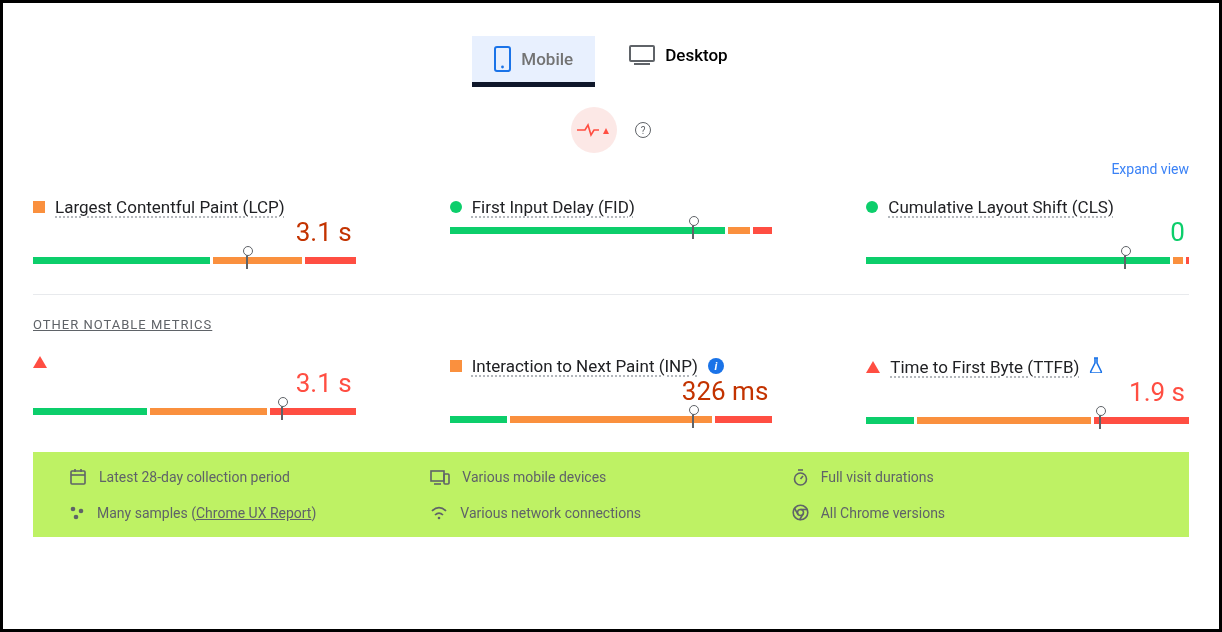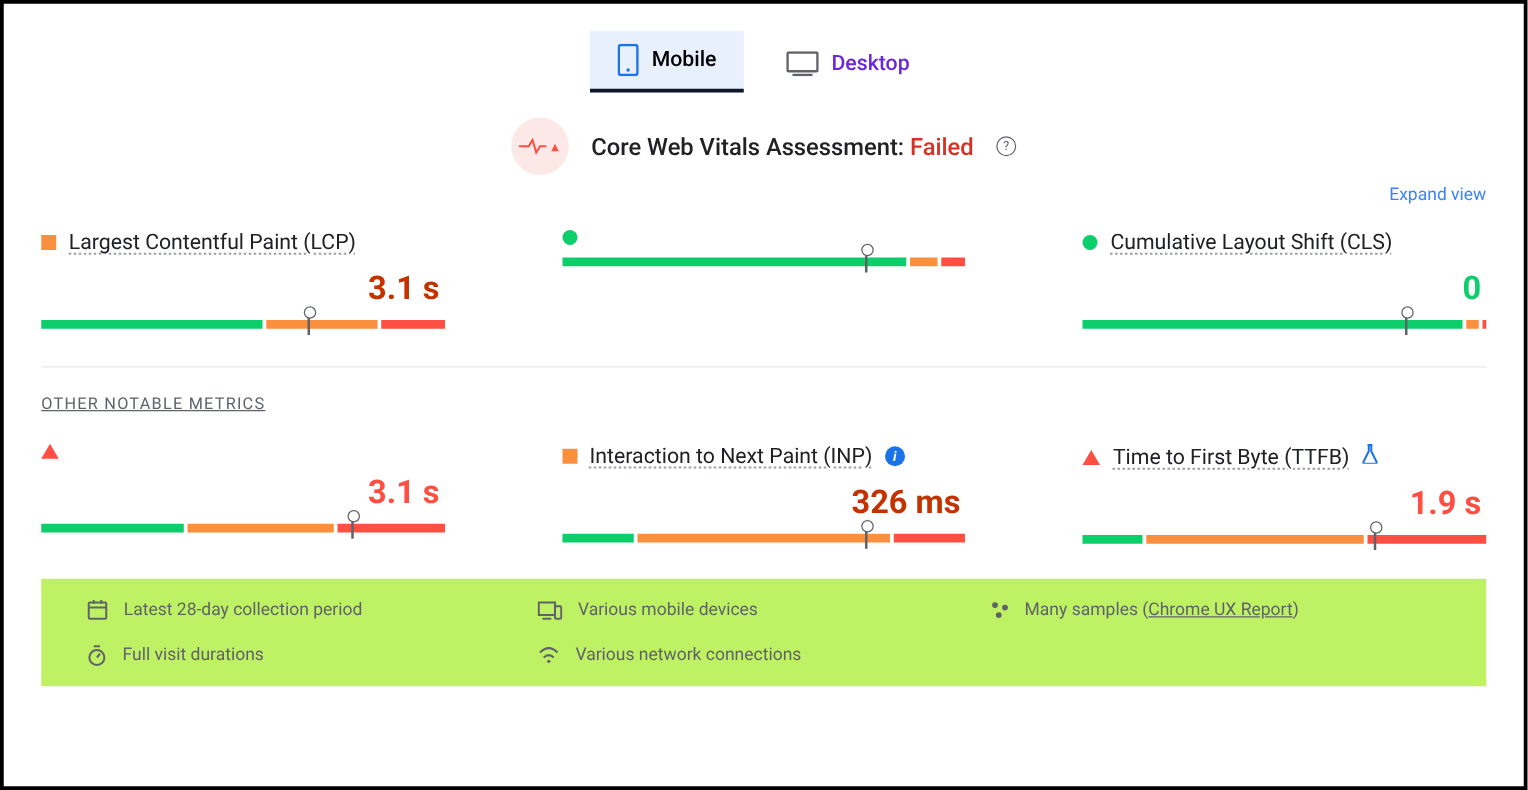--- a/index.html
+++ b/index.html
@@ -28,24 +28,25 @@
     align-items: center;
     gap: 10px;
     padding: 10px 22px;
     font-size: 17px;
     font-weight: 500;
     cursor: pointer;
     border-bottom: 3px solid transparent;
   }
   .tab.active {
     background: #e8f0fe;
-    color: #000000;
-    border-bottom: 3px solid #0f172a;
-  }
-  .tab:not(.active) { color: #6d28d9; align-items: flex-end; }
+    color: #737373;
+    border-bottom: 5px solid #0f172a;
+    margin-top: 11px;
+  }
+  .tab:not(.active) { color: #000000; }
   .assess-row {
     display: flex;
     align-items: center;
     justify-content: center;
     gap: 18px;
     margin-top: 20px;
   }
   .pulse {
     width: 46px; height: 46px;
     border-radius: 50%;
@@ -104,22 +105,22 @@
     cursor: pointer;
   }
   .flask {
     color: #1a73e8; font-size: 18px; cursor: pointer;
     text-decoration: underline dotted #9aa0a6;
     text-underline-offset: 4px;
   }
   .metric-val {
     text-align: right;
     font-size: 26px;
-    font-weight: 700;
-    margin-top: 12px;
+    font-weight: 400;
+    margin-top: 0;
     padding-right: 4px;
   }
   .val-orange { color: #c33300; }
   .val-green  { color: #0cce6b; }
   .val-red    { color: #ff4e42; }
   .bar {
     position: relative;
     height: 7px;
     display: flex;
     gap: 3px;
@@ -189,24 +190,20 @@
   </div>
 
   <div class="assess-row">
     <div class="pulse">
       <svg width="34" height="14" viewBox="0 0 34 14">
           <path d="M0 7 H8 L11 2 L14 12 L17 7 H22" stroke="#ff4e42" stroke-width="1.6" fill="none"></path>
           <path d="M26 11 L29 5 L32 11 Z" fill="#ff4e42"></path>
           <circle cx="34" cy="7" r="0"></circle>
         </svg>
     </div>
-    <div class="assess-text">
-      <span>Core Web Vitals Assessment:</span>
-      <span class="assess-status">Failed</span>
-    </div>
     <span class="help-circ">?</span>
   </div>
 
   <div class="expand">Expand view</div>
 
   <div class="metrics-grid">
 
     <div class="metric">
       <div class="metric-head">
         <span class="status-sq sq-orange"></span>
@@ -217,20 +214,21 @@
         <div class="seg g" style="flex:56"></div>
           <div class="seg o" style="flex:28"></div>
           <div class="seg r" style="flex:16"></div>
         <div class="marker" style="left:66%"></div>
       </div>
     </div>
 
     <div class="metric">
       <div class="metric-head">
         <span class="status-circ circ-green"></span>
+        <span class="metric-name">First Input Delay (FID)</span>
       </div>
       <div class="bar">
         <div class="seg g" style="flex:87"></div>
           <div class="seg o" style="flex:7"></div>
           <div class="seg r" style="flex:6"></div>
         <div class="marker" style="left:75%"></div>
       </div>
     </div>
 
     <div class="metric">
@@ -313,40 +311,50 @@
     </div>
     <div class="finfo">
       <svg width="20" height="16" viewBox="0 0 20 16" fill="none" stroke="#5f6368" stroke-width="1.6">
           <rect x="1" y="2" width="13" height="10"></rect>
           <line x1="4" y1="15" x2="11" y2="15"></line>
           <rect x="14" y="5" width="5" height="10" rx="1"></rect>
         </svg>
       <span>Various mobile devices</span>
     </div>
     <div class="finfo">
+      <svg width="17" height="18" viewBox="0 0 17 18" fill="none" stroke="#5f6368" stroke-width="1.6">
+          <circle cx="8.5" cy="11" r="6"></circle>
+          <line x1="8.5" y1="11" x2="11" y2="8"></line>
+          <line x1="6" y1="2" x2="11" y2="2"></line>
+        </svg>
+      <span>Full visit durations</span>
+    </div>
+    <div class="finfo">
       <svg width="16" height="16" viewBox="0 0 16 16" fill="#5f6368">
           <circle cx="4" cy="4" r="2.3"></circle>
           <circle cx="12" cy="6" r="2.3"></circle>
           <circle cx="7" cy="12" r="2.3"></circle>
         </svg>
       <span>
         <span>Many samples (</span><span class="flink">Chrome UX Report</span><span>)</span>
       </span>
     </div>
     <div class="finfo">
-      <svg width="17" height="18" viewBox="0 0 17 18" fill="none" stroke="#5f6368" stroke-width="1.6">
-          <circle cx="8.5" cy="11" r="6"></circle>
-          <line x1="8.5" y1="11" x2="11" y2="8"></line>
-          <line x1="6" y1="2" x2="11" y2="2"></line>
-        </svg>
-      <span>Full visit durations</span>
-    </div>
-    <div class="finfo">
       <svg width="18" height="14" viewBox="0 0 18 14" fill="none" stroke="#5f6368" stroke-width="1.7">
           <path d="M2 5 Q9 -2 16 5"></path>
           <path d="M5 9 Q9 5 13 9"></path>
           <circle cx="9" cy="12" r="1.3" fill="#5f6368" stroke="none"></circle>
         </svg>
       <span>Various network connections</span>
     </div>
+    <div class="finfo">
+      <svg width="17" height="17" viewBox="0 0 17 17" fill="none" stroke="#5f6368" stroke-width="1.6">
+          <circle cx="8.5" cy="8.5" r="7.3"></circle>
+          <circle cx="8.5" cy="8.5" r="3"></circle>
+          <line x1="8.5" y1="5.5" x2="15.5" y2="5.5"></line>
+          <line x1="6" y1="10.3" x2="2.4" y2="4"></line>
+          <line x1="11" y1="10" x2="7.5" y2="16"></line>
+        </svg>
+      <span>All Chrome versions</span>
+    </div>
   </div>
 
 </div>
 
 </body></html>

